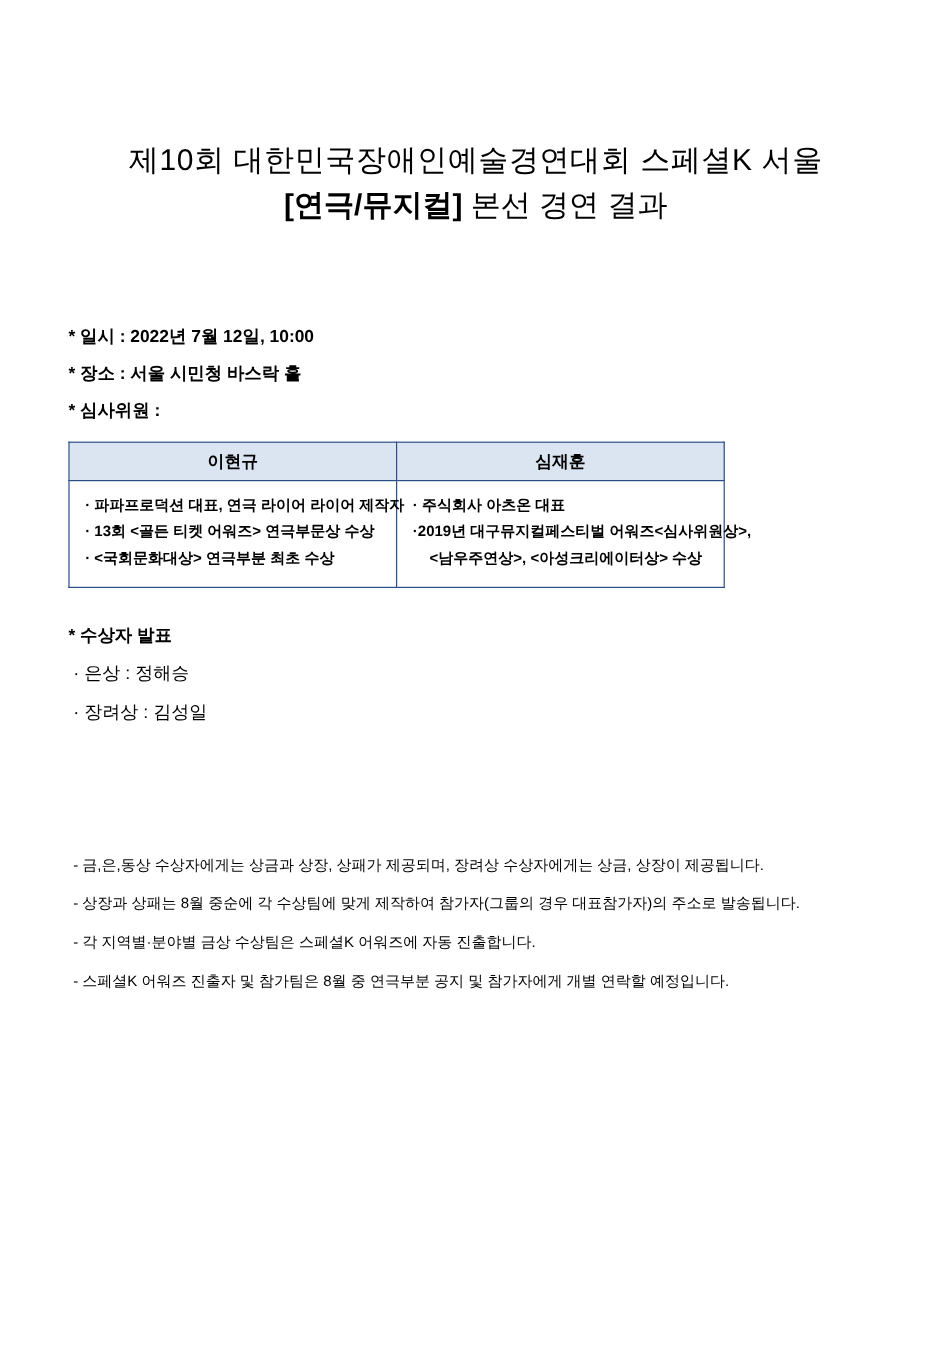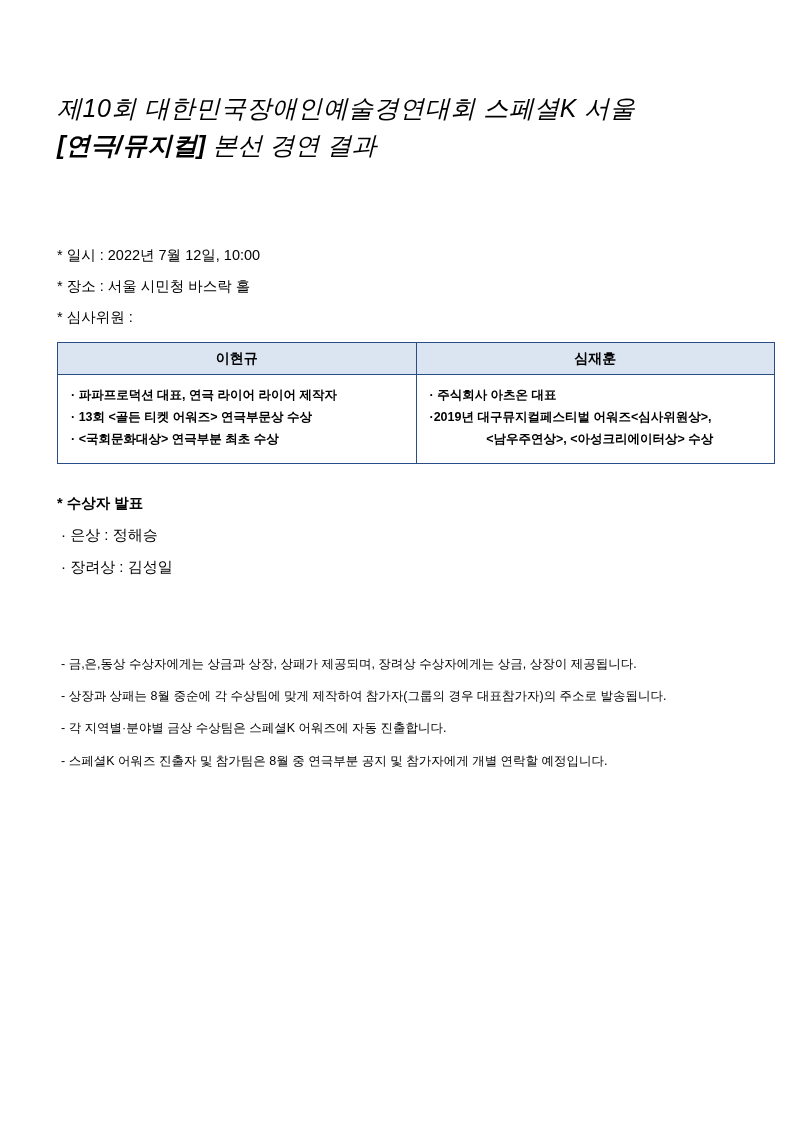--- a/index.html
+++ b/index.html
@@ -17,52 +17,52 @@
   }
   .page {
     width: 793px;
     height: 1121px;
     box-sizing: border-box;
     padding: 0 57px;
     position: relative;
   }
   
   .title-block {
-    padding-top: 92px;
-    font-style: italic;
+    text-align: center;
+    padding-top: 118px;
   }
   .title-line1 {
     font-size: 25px;
     letter-spacing: 0.5px;
     line-height: 1.35;
     white-space: nowrap;
   }
   .title-line2 {
     font-size: 25px;
     line-height: 1.35;
     margin-top: 3px;
     white-space: nowrap;
   }
   .title-line2 .bold {
     font-weight: bold;
   }
   
   .info-block {
     margin-top: 77px;
     font-size: 14.5px;
-    font-weight: normal;
+    font-weight: bold;
     line-height: 2.15;
   }
   .info-line {
     white-space: nowrap;
   }
   
   .judges-table {
     margin-top: 9px;
-    width: 718px;
+    width: 547px;
     border-collapse: collapse;
     table-layout: fixed;
   }
   .judges-table th,
   .judges-table td {
     border: 1px solid #2a4d86;
     vertical-align: top;
   }
   .judges-table th {
     background: #dbe5f1;
@@ -95,21 +95,21 @@
   .winner-line {
     margin-top: 13px;
     font-size: 15px;
     padding-left: 4px;
   }
   .winner-line:first-of-type {
     margin-top: 16px;
   }
   
   .notes {
-    margin-top: 78px;
+    margin-top: 109px;
   }
   .note-line {
     font-size: 12.5px;
     line-height: 1.55;
     margin-bottom: 13px;
     padding-left: 4px;
     white-space: nowrap;
   }
 </style>
 </head>

